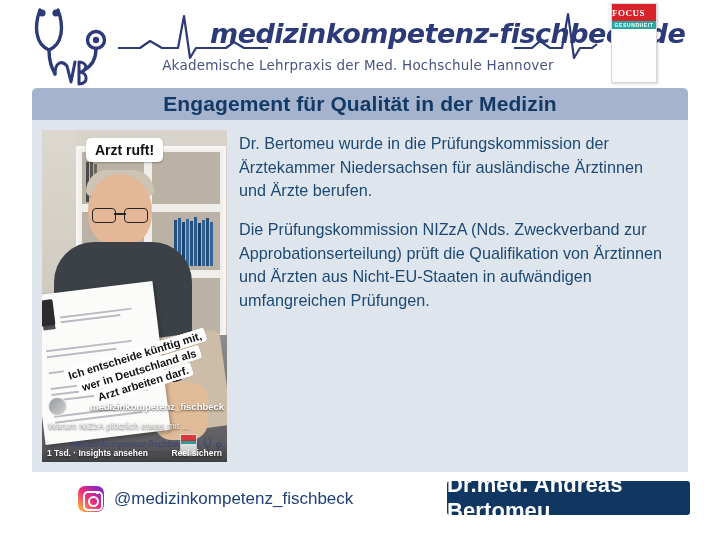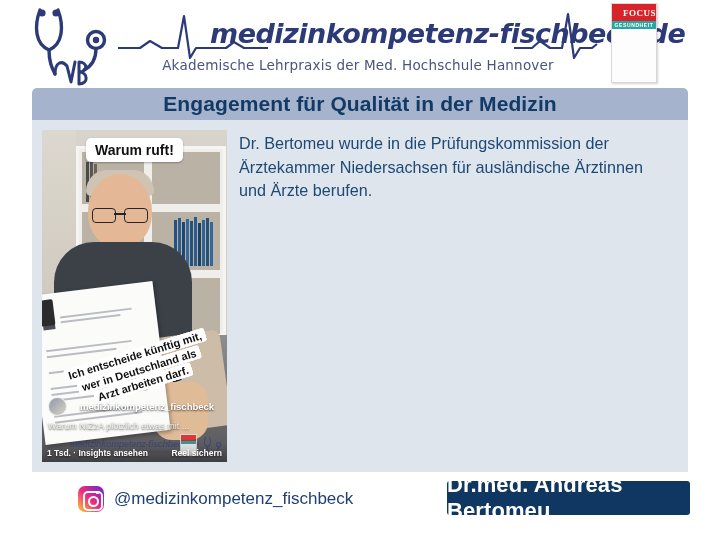--- a/index.html
+++ b/index.html
@@ -40,21 +40,21 @@
     font-size:13.5px; color:#4a5480; letter-spacing:0.2px;
     white-space:nowrap;
   }
   
   .focus-badge {
     position:absolute; left:611px; top:3px; width:44px; height:78px;
     background:#fdfdfd; border:1px solid #d8d8d8;
     box-shadow:1px 1px 2px rgba(0,0,0,0.18);
     overflow:hidden;
   }
-  .fb-red { height:17px; background:#d8232a; display:flex; align-items:center; justify-content:flex-end; }
+  .fb-red { height:17px; background:#d8232a; display:flex; align-items:center; justify-content:flex-start; }
   .fb-red span { color:#fff; font-weight:700; font-size:9px; letter-spacing:0.5px; font-family:"Liberation Serif", serif;}
   .fb-teal { height:8px; background:#2aa6a0; display:flex; align-items:center; justify-content:center;}
   .fb-teal span { color:#fff; font-size:5px; font-weight:700; letter-spacing:0.6px;}
   .fb-body { padding:3px 2px 0; text-align:center; }
   .fb-l1 { font-size:4.6px; color:#9a2b30; line-height:1.25; letter-spacing:0.2px;}
   .fb-year { font-size:11px; color:#6e7a86; font-weight:400; margin:1px 0 2px; letter-spacing:0.5px;}
   .fb-sep { height:1px; background:#ccc; margin:1px 4px; }
   .fb-s { font-size:3.8px; color:#8b9098; line-height:1.5; margin-top:1px;}
   .fb-pt {
     position:absolute; left:50%; bottom:-5px; margin-left:-5px;
@@ -182,21 +182,21 @@
   .rail .ic { width:17px; height:17px; }
   .rail .num { margin-bottom:3px; }
   .rail .dots { letter-spacing:1px; font-size:10px; margin:2px 0 4px;}
   .rail .thumb {
     width:19px; height:19px; border-radius:4px; border:1.3px solid #fff;
     background:linear-gradient(135deg,#6f7a86,#c9c3b8); overflow:hidden;
   }
 
   
   .ig-user {
-    position:absolute; left:6px; bottom:46px; display:flex; align-items:center; gap:13px;
+    position:absolute; left:6px; bottom:46px; display:flex; align-items:center; gap:23px;
   }
   .ig-av {
     width:17px;height:17px;border-radius:50%;
     background:linear-gradient(135deg,#8e9aa8,#d8d2c7);
     border:1px solid rgba(255,255,255,.75);
   }
   .ig-name {
     color:#fff; font-size:9.5px; font-weight:600;
     text-shadow:0 1px 2px rgba(0,0,0,.7);
   }
@@ -380,21 +380,21 @@
           <div class="ll" style="left:12px; top:78px; width:40px;"></div>
           <div class="ll" style="left:12px; top:94px; width:100px;"></div>
           <div class="ll" style="left:12px; top:100px; width:92px;"></div>
           <div class="ll" style="left:12px; top:106px; width:96px;"></div>
           <div class="ll" style="left:12px; top:122px; width:80px;"></div>
           <div class="ll" style="left:12px; top:128px; width:88px;"></div>
         </div>
         <div class="clip"></div>
       </div>
 
-      <div class="cap-top">Warum ruft!</div>
+      <div class="cap-top">Arzt ruft!</div>
 
       <div class="cap-rot">
         <span>Ich entscheide künftig mit, wer in Deutschland als Arzt arbeiten darf.</span>
       </div>
 
 
       <div class="ig-user">
         <div class="ig-av"></div>
         <div class="ig-name">medizinkompetenz_fischbeck</div>
       </div>
@@ -421,20 +421,21 @@
 
       <div class="ig-footer">
         <span>1 Tsd. · Insights ansehen</span>
         <span class="sp"></span>
         <span>Reel sichern</span>
       </div>
     </div>
 
     <div class="textcol">
       <p class="para">Dr. Bertomeu wurde in die Prüfungskommission der Ärztekammer Niedersachsen für ausländische Ärztinnen und Ärzte berufen.</p>
+      <p class="para">Die Prüfungskommission NIZzA (Nds. Zweckverband zur Approbationserteilung) prüft die Qualifikation von Ärztinnen und Ärzten aus Nicht-EU-Staaten in aufwändigen umfangreichen Prüfungen.</p>
     </div>
   </div>
 
   <div class="footer">
     <div class="ig-chip">
       <div class="ig-logo">
         <div class="sq"></div>
           <div class="cr"></div>
           <div class="dt"></div>
       </div>

